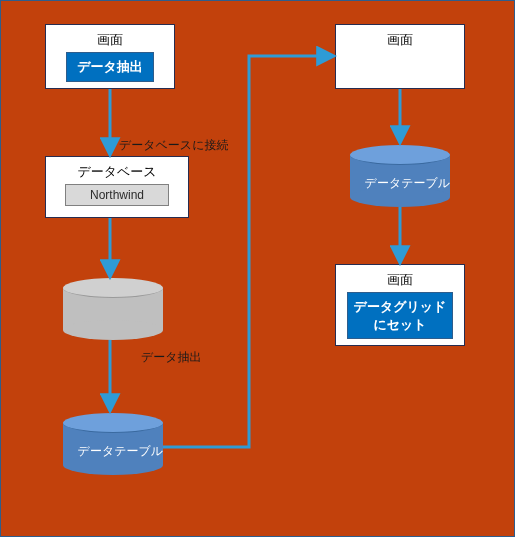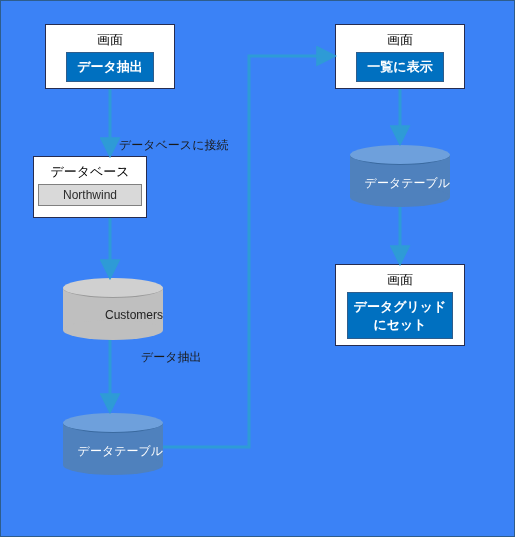--- a/index.html
+++ b/index.html
@@ -1,17 +1,17 @@
 <!DOCTYPE html>
 <html><head>
 <meta charset="utf-8">
 <style>
   *{box-sizing:border-box}
   body{margin:0;font-family:"Meiryo","MS PGothic",sans-serif;font-size:13px}
-  #canvas{position:relative;width:515px;height:537px;border:1px solid #2e5d8c;background:#3b82f6}
+  #canvas{position:relative;width:515px;height:537px;border:1px solid #2e5d8c;background:#c2410c}
   .box{position:absolute;border:1px solid #262c50;background:#fff;text-align:center}
   .box-title{padding:6px 0 3px 0;font-size:13px}
   .btn{display:inline-block;background:#0070c0;color:#fff;border:1px solid #2e5d8c;font-size:13px;font-weight:bold;padding:5px 10px}
   .btn2{padding:5px 6px;line-height:1.35}
   .chip{display:inline-block;background:#d9d9d9;border:1px solid #808080;color:#2b2b2b;font-size:12px;padding:3px 24px}
   .lbl{position:absolute;font-size:12px;color:#1a1a1a;white-space:nowrap}
   .cyl{position:absolute}
   .cyl .mid{position:absolute;left:0;right:0}
   .cyl .top{position:absolute;left:0;right:0;border-radius:50%}
   .cyl .bot{position:absolute;left:0;right:0;border-radius:50%}
@@ -23,44 +23,42 @@
 
 <div id="canvas">
 
   <div class="box" style="left:44px;top:23px;width:130px;height:65px">
     <div class="box-title">画面</div>
     <span class="btn">データ抽出</span>
   </div>
 
   <div class="lbl" style="left:118px;top:136px">データベースに接続</div>
 
-  <div class="box" style="left:32px;top:155px;width:114px;height:62px">
+  <div class="box" style="left:44px;top:155px;width:144px;height:62px">
     <div class="box-title">データベース</div>
     <span class="chip">Northwind</span>
   </div>
 
   <div class="cyl" style="left:62px;top:277px;width:100px;height:62px">
     <div class="mid" style="top:10px;bottom:10px;background:#bfbfbf"></div>
     <div class="bot" style="bottom:0;height:20px;background:#bfbfbf"></div>
     <div class="top" style="top:0;height:20px;background:#d0d0d0;border-bottom:1px solid #9a9a9a"></div>
-    <div class="cap" style="top:30px;color:#222">Customers</div>
   </div>
 
   <div class="lbl" style="left:140px;top:348px">データ抽出</div>
 
   <div class="cyl" style="left:62px;top:412px;width:100px;height:62px">
     <div class="mid" style="top:10px;bottom:10px;background:#4f81bd"></div>
     <div class="bot" style="bottom:0;height:20px;background:#4f81bd"></div>
     <div class="top" style="top:0;height:20px;background:#6ea0dc;border-bottom:1px solid #3a6aa0"></div>
     <div class="cap" style="top:30px;color:#fff">データテーブル</div>
   </div>
 
   <div class="box" style="left:334px;top:23px;width:130px;height:65px">
     <div class="box-title">画面</div>
-    <span class="btn">一覧に表示</span>
   </div>
 
   <div class="cyl" style="left:349px;top:144px;width:100px;height:62px">
     <div class="mid" style="top:10px;bottom:10px;background:#4f81bd"></div>
     <div class="bot" style="bottom:0;height:20px;background:#4f81bd"></div>
     <div class="top" style="top:0;height:20px;background:#6ea0dc;border-bottom:1px solid #3a6aa0"></div>
     <div class="cap" style="top:30px;color:#fff">データテーブル</div>
   </div>
 
   <div class="box" style="left:334px;top:263px;width:130px;height:82px">

